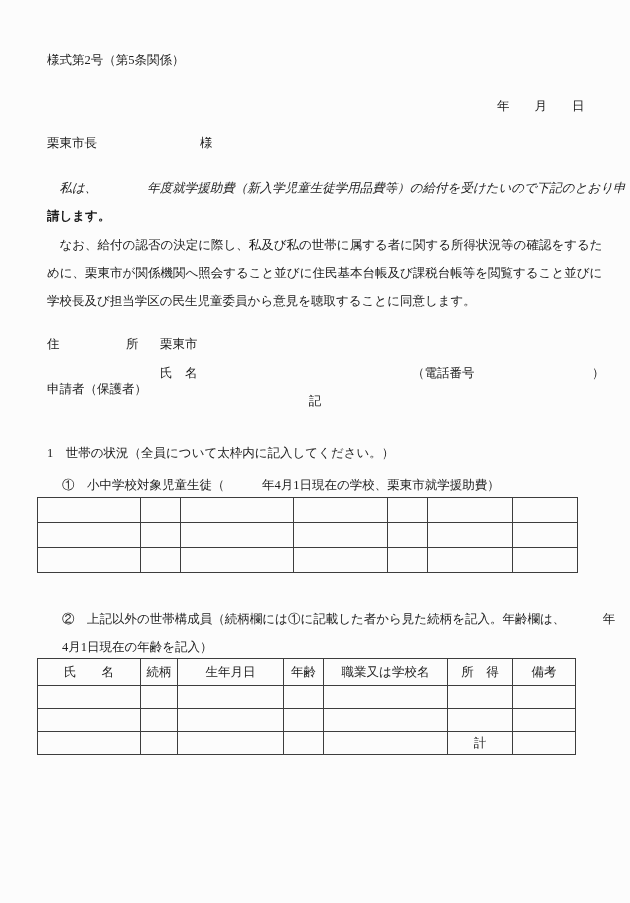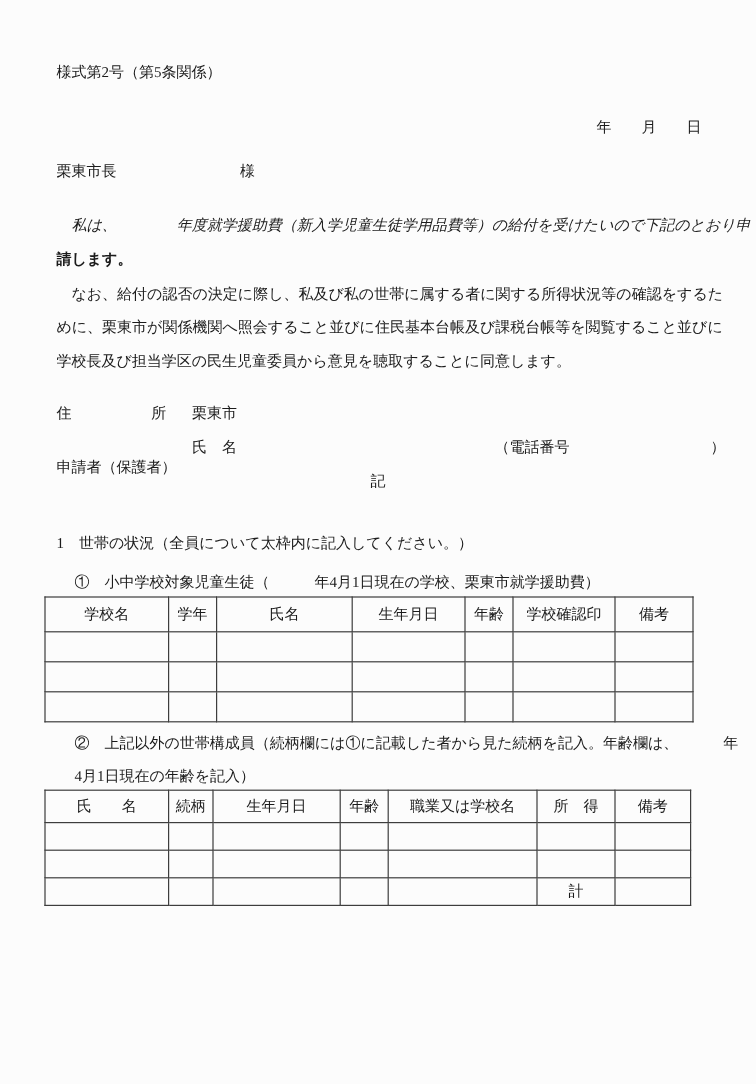--- a/index.html
+++ b/index.html
@@ -81,29 +81,20 @@
     <colgroup>
       <col style="width:103px">
         <col style="width:40px">
         <col style="width:113px">
       <col style="width:94px">
         <col style="width:40px">
         <col style="width:85px">
         <col style="width:65px">
     </colgroup>
     <tbody>
-      <tr class="hdr1">
-        <td class="bl bt">学校名</td>
-        <td class="bt">学年</td>
-        <td class="bt">氏名</td>
-        <td class="bt">生年月日</td>
-        <td class="bt br">年齢</td>
-        <td>学校確認印</td>
-        <td>備考</td>
-      </tr>
       <tr class="row1">
         <td class="bl"></td>
         <td></td>
         <td></td>
         <td></td>
         <td class="br"></td>
         <td></td>
         <td></td>
       </tr>
       <tr class="row1">

